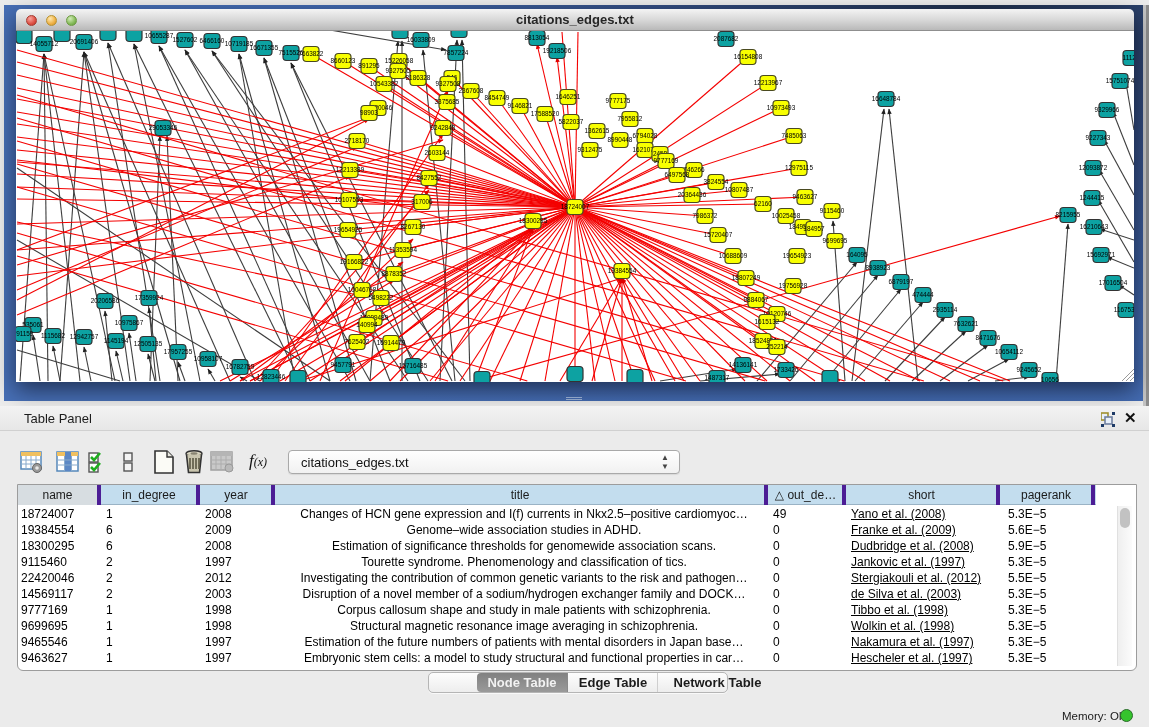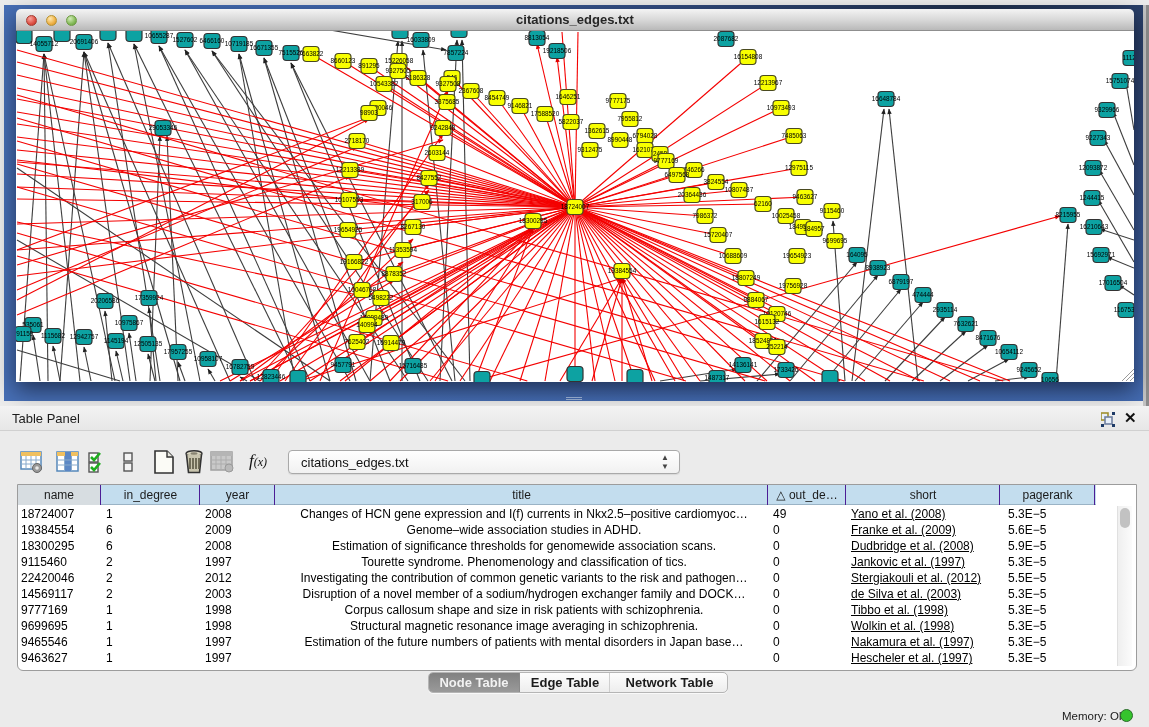--- a/index.html
+++ b/index.html
@@ -28,39 +28,39 @@
 #canvas { left:0; top:22px; width:1118px; height:351px; background:#ffffff; overflow:hidden; }
 
 
 #splith { left:566px; top:396px; width:16px; height:5px; }
 #splith div { height:1px; background:#8fa3c4; margin-top:1px; }
 
 
 #panel { left:0; top:406px; width:1149px; height:321px; background:#ebebeb; }
 #phead { left:0; top:0; width:1149px; height:25px;
   background:linear-gradient(#f3f3f3,#e7e7e7); border-bottom:1px solid #d0d0d0; }
-#phead .ptitle { position:absolute; left:12px; top:5px; font-size:13px; color:#1c1c1c;text-align:center; }
+#phead .ptitle { position:absolute; left:24px; top:5px; font-size:13px; color:#1c1c1c;text-align:center; }
 #pfloat { left:1101px; top:6px; }
 #phead #pclose { left:1124px; top:3px; font-size:15px; font-weight:bold; color:#111; }
 
 
 #toolbar { left:0; top:36px; width:1149px; height:40px; }
 .icon { position:absolute; top:8px; }
 #dropdown { left:288px; top:8px; width:392px; height:24px; background:linear-gradient(#ffffff,#f1f1f1);
   border:1px solid #a9a9a9; border-radius:4px; box-shadow:0 1px 1px rgba(0,0,0,0.08); }
 #dropdown .lbl { position:absolute; left:12px; top:4px; font-size:13px; color:#111; }
 #dropdown .arr { position:absolute; right:10px; top:2px; font-size:8px; color:#444; line-height:9px; text-align:center; }
 
 
 #tablebox { left:17px; top:78px; width:1120px; height:187px; background:#ffffff;
   border:1px solid #9c9c9c; border-radius:0 0 6px 6px; overflow:hidden; }
 #thead { position:absolute; left:0; top:0; width:1078px; height:20px; background:#c3ddee;
   border-bottom:1px solid #9ab3c5; font-size:12px; color:#1b1b1b; }
 #thead .h { position:absolute; top:0; height:20px; line-height:20px; text-align:center;
-  border-right:1px solid #4c1d95; }
+  border-right:4px solid #4c1d95; }
 #thead .h1 { left:0; width:83px; background:#d7dde1; }
 #thead .h2 { left:84px; width:98px; }
 #thead .h3 { left:183px; width:74px; }
 #thead .h4 { left:258px; width:492px; }
 #thead .h5 { left:751px; width:77px; }
 #thead .h6 { left:829px; width:153px; }
 #thead .h7 { left:983px; width:94px; }
 #tbody { position:absolute; left:0; top:21px; width:1118px; }
 .tr { position:relative; height:16px; font-size:12px; color:#000; white-space:nowrap; }
 .c { position:absolute; top:0; height:16px; line-height:16px; overflow:hidden; }
@@ -73,21 +73,21 @@
 .c7 { left:990px; width:90px; }
 #vsb { position:absolute; right:4px; top:21px; width:15px; height:160px;
   background:linear-gradient(90deg,#efefef,#fbfbfb); border-left:1px solid #e0e0e0; }
 #vsb .thumb { position:absolute; left:2px; top:2px; width:10px; height:20px; border-radius:5px;
   background:#c2c2c2; }
 
 
 #tabs { left:428px; top:266px; width:300px; height:21px; border:1px solid #b5b5b5; border-radius:5px;
   background:linear-gradient(#fdfdfd,#ededed); font-size:13px; font-weight:bold;
   box-shadow:0 1px 0 rgba(255,255,255,0.7); }
-#tabs .seg { position:absolute; top:0; height:19px; line-height:19px; text-align:center; color:#1c1c1c; }
+#tabs .seg { position:absolute; top:0; height:19px; line-height:19px; text-align:center; color:#1c1c1c;margin-left:48px; }
 #tabs .sel { left:0; width:91px; background:linear-gradient(#818181,#9a9a9a); color:#f2f2f2;
   border-radius:4px 0 0 4px; border-right:1px solid #8a8a8a; }
 #tabs .s2 { left:92px; width:89px; border-right:1px solid #cfcfcf; }
 #tabs .s3 { left:182px; width:117px; }
 
 #mem { left:1062px; top:304px; font-size:11.5px; color:#1a1a1a; }
 #memdot { left:1120px; top:303px; width:13px; height:13px; border-radius:50%;
   background:#35c42d; border:1.5px solid #2b6b2b; }
 </style></head>
 <body>
@@ -714,21 +714,21 @@
             <div class="c c3">2003</div>
 <div class="c c4">Disruption of a novel member of a sodium/hydrogen exchanger family and DOCK…</div>
             <div class="c c5">0</div>
             <div class="c c6">de Silva et al. (2003)</div>
 <div class="c c7">5.3E−5</div>
           </div>
 <div class="tr">
 <div class="c c1">9777169</div>
             <div class="c c2">1</div>
             <div class="c c3">1998</div>
-<div class="c c4">Corpus callosum shape and size in risk patients with schizophrenia.</div>
+<div class="c c4">Corpus callosum shape and study in male patients with schizophrenia.</div>
             <div class="c c5">0</div>
             <div class="c c6">Tibbo et al. (1998)</div>
 <div class="c c7">5.3E−5</div>
           </div>
 <div class="tr">
 <div class="c c1">9699695</div>
             <div class="c c2">1</div>
             <div class="c c3">1998</div>
 <div class="c c4">Structural magnetic resonance image averaging in schizophrenia.</div>
             <div class="c c5">0</div>
@@ -741,20 +741,21 @@
             <div class="c c3">1997</div>
 <div class="c c4">Estimation of the future numbers of patients with mental disorders in Japan base…</div>
             <div class="c c5">0</div>
             <div class="c c6">Nakamura et al. (1997)</div>
 <div class="c c7">5.3E−5</div>
           </div>
 <div class="tr">
 <div class="c c1">9463627</div>
             <div class="c c2">1</div>
             <div class="c c3">1997</div>
+<div class="c c4">Embryonic stem cells: a model to study structural and functional properties in car…</div>
             <div class="c c5">0</div>
             <div class="c c6">Hescheler et al. (1997)</div>
 <div class="c c7">5.3E−5</div>
           </div>
       </div>
       <div id="vsb">
           <div class="thumb"></div>
         </div>
     </div>
     <div class="abs" id="tabs">

